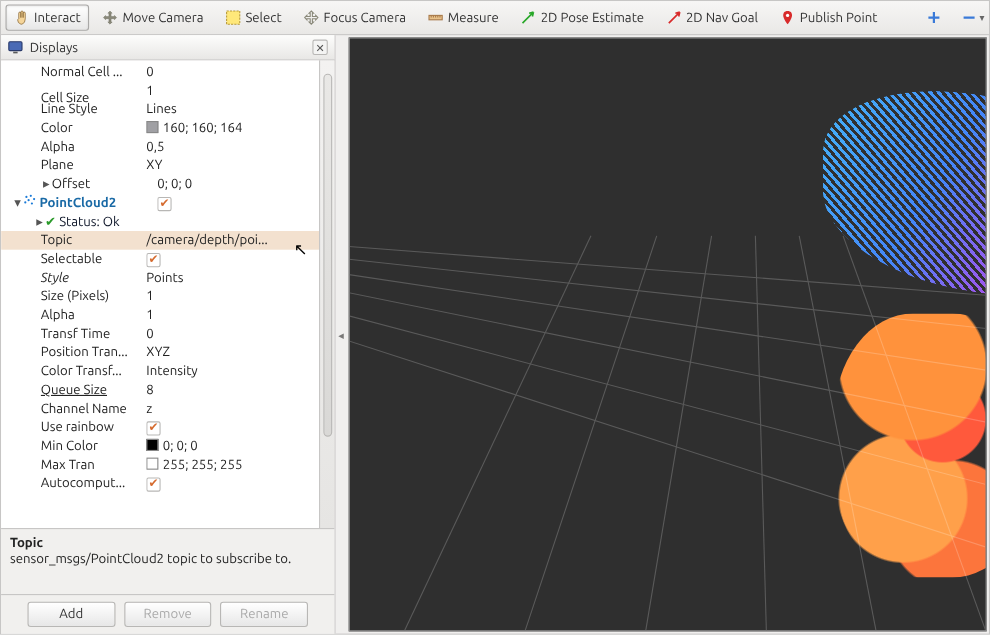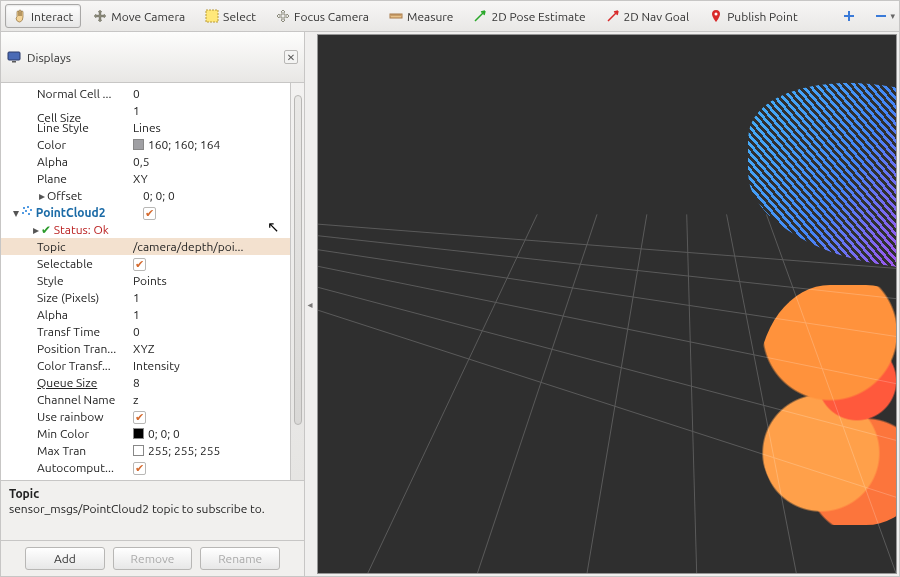--- a/index.html
+++ b/index.html
@@ -11,42 +11,42 @@
   .tbtn { display: flex; align-items: center; gap: 4px; padding: 4px 7px; border: 1px solid transparent; border-radius: 3px; cursor: pointer; color: #333; }
   .tbtn.active { background: linear-gradient(#ffffff,#e7e7e7); border-color: #a9a8a7; box-shadow: inset 0 1px 2px rgba(0,0,0,.1); }
   .ticon { width: 14px; height: 14px; display: inline-flex; align-items: center; justify-content: center; }
   .spacer { flex: 1; }
 
   
   .main { display: flex; flex: 1; min-height: 0; }
 
   
   .panel { width: 304px; display: flex; flex-direction: column; border-right: 1px solid #c7c6c5; background: #f1f0ee; }
-  .panel-title { display: flex; align-items: center; gap: 6px; padding: 18px 6px; background: linear-gradient(#fdfdfc,#e8e7e5); border-bottom: 1px solid #c7c6c5; color: #333; justify-content: flex-end; }
+  .panel-title { display: flex; align-items: center; gap: 6px; padding: 4px 6px; background: linear-gradient(#fdfdfc,#e8e7e5); border-bottom: 1px solid #c7c6c5; color: #333; justify-content: flex-end; }
   .panel-title .titletxt { flex: 1; }
   .closex { width: 14px; height: 14px; border: 1px solid #b8b7b5; border-radius: 2px; background: #f4f4f3; display: flex; align-items: center; justify-content: center; font-size: 10px; color: #555; cursor: pointer; }
 
   .tree-wrap { flex: 1; min-height: 0; display: flex; }
   .tree { flex: 1; overflow: hidden; background: #ffffff; position: relative; }
   .tree-rows { position: absolute; inset: 0; padding-top: 2px; }
   .vscrollbar { width: 14px; background: linear-gradient(#f3f2f1,#e6e5e3); border-left: 1px solid #c7c6c5; display: flex; flex-direction: column; align-items: center; }
   .vthumb { margin-top: 12px; width: 8px; height: 330px; background: linear-gradient(#e9e8e6,#d9d8d6); border: 1px solid #b8b7b5; border-radius: 4px; }
 
   .row { display: flex; align-items: center; height: 17px; line-height: 17px; padding-right: 4px; }
   .row.sel { background: #f3e1cf; }
   .exp { display:inline-block; width:10px; text-align:center; color:#555; }
   .indent { display:inline-block; }
   .lab { width: 132px; padding-right: 4px; white-space: nowrap; overflow: hidden; text-overflow: ellipsis; color:#222; }
   .val { flex:1; white-space: nowrap; overflow: hidden; text-overflow: ellipsis; color:#222; }
   .chk { width: 13px; height: 13px; border: 1px solid #b8b7b5; background: #fff; display:inline-flex; align-items:center; justify-content:center; font-size:11px; color:#d56a2e; border-radius:2px; }
   .chk.on::after { content:"✔"; }
   .swatch { width:11px; height:11px; border:1px solid #888; display:inline-block; margin-right:4px; vertical-align:-1px; }
 
   .lab.lvl2, .lab.pc2 { font-weight:600; color:#1a6aa6; }
-  .statusok { color:#b91c1c; }
+  .statusok { color:#0f172a; }
 
   .desc { border-top:1px solid #c7c6c5; background:#f1f0ee; padding:6px 8px; min-height:60px; font-size:12px; color:#222; }
   .desc .dtitle { font-weight:600; margin-bottom:2px; }
   .btnrow { display:flex; gap:8px; padding:6px 24px; border-top:1px solid #c7c6c5; background:#f1f0ee;align-items:center; }
   .btn { flex:1; padding:4px 0; text-align:center; border:1px solid #b8b7b5; border-radius:3px; background:linear-gradient(#ffffff,#e7e7e7); color:#333; cursor:pointer; }
   .btn.disabled { color:#aaa; cursor:default; }
 
   
   .view { flex:1; position:relative; background:#2f2f2f; border:1px solid #969696; margin:2px; overflow:hidden; }
   .gutter { width:10px; display:flex; align-items:center; justify-content:center; }
@@ -223,21 +223,21 @@
                 <span class="lab" style="width: 96px;">Topic</span>
                 <span class="val">/camera/depth/poi...</span>
               </div>
               <div class="row">
                 <span class="indent" style="width: 36px;"></span>
                 <span class="lab" style="width: 96px;">Selectable</span>
                 <span class="val"><span class="chk on"></span></span>
               </div>
               <div class="row">
                 <span class="indent" style="width: 36px;"></span>
-                <span class="lab" style="width: 96px;">Style</span>
+                <span class="lab" style="width: 96px; font-style: italic;">Style</span>
                 <span class="val">Points</span>
               </div>
               <div class="row">
                 <span class="indent" style="width: 36px;"></span>
                 <span class="lab" style="width: 96px;">Size (Pixels)</span>
                 <span class="val">1</span>
               </div>
               <div class="row">
                 <span class="indent" style="width: 36px;"></span>
                 <span class="lab" style="width: 96px;">Alpha</span>

